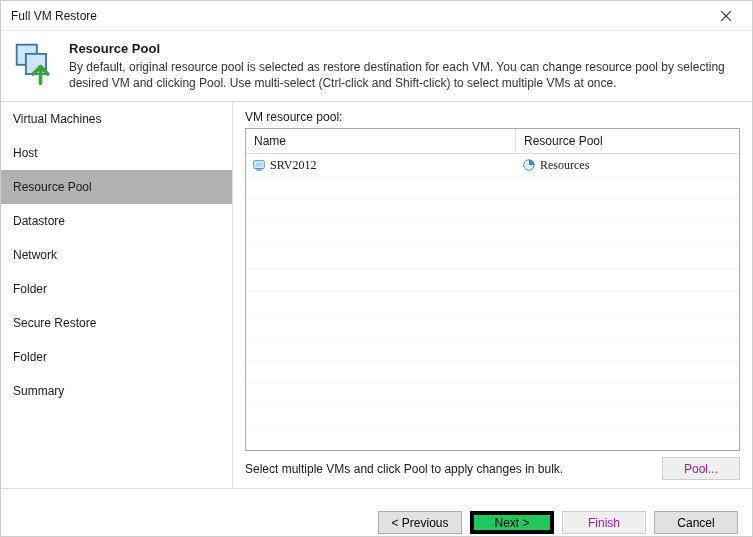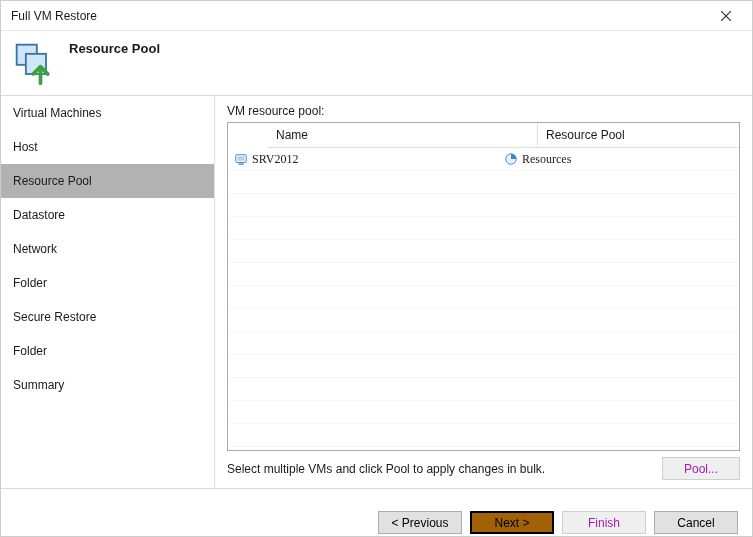--- a/index.html
+++ b/index.html
@@ -47,21 +47,21 @@
 
   
   .body {
     flex: 1;
     display: flex;
     min-height: 0;
   }
 
   
   .sidebar {
-    width: 214px;
+    width: 232px;
     border-right: 1px solid #e0e0e0;
     background: #fff;
   }
   .sidebar-item {
     padding: 10px 12px;
     cursor: pointer;
     font-size: 12px;
   }
   .sidebar-item.selected {
     background: #b2b2b2;
@@ -82,21 +82,20 @@
     border: 1px solid #a9a9a9;
     background: #fff;
     display: flex;
     flex-direction: column;
     min-height: 0;
   }
   .grid-header {
     display: flex;
     background: #f9a8d4;
     border-bottom: 1px solid #e0e0e0;
-    margin-left: 40px;
   }
   .grid-header .col {
     padding: 5px 8px;
     font-size: 12px;
     border-right: 1px solid #e0e0e0;
     background: #fff;
   }
   .grid-header .col:last-child { border-right: none; }
   .col-name { width: 270px; }
   .col-pool { flex: 1; }
@@ -147,22 +146,22 @@
     font-family: inherit;
     cursor: pointer;
   }
   .btn:disabled, .btn.disabled {
     color: #a21caf;
     background: #efefef;
     border-color: #cfcfcf;
     cursor: default;
   }
   .btn.default {
-    border: 2px solid #000000;
-    background: #a16207;
+    border: 4px solid #000000;
+    background: #22c55e;
   }
 
   
   .footer {
     height: 48px;
     border-top: 1px solid #d9d9d9;
     display: flex;
     align-items: center;
     justify-content: flex-end;
     gap: 8px;
@@ -184,20 +183,21 @@
 </div>
 
 <div class="header">
   <svg class="icon" viewBox="0 0 48 48">
     <rect x="4" y="4" width="22" height="22" fill="#cfe6f7" stroke="#3875a8" stroke-width="2"></rect>
     <rect x="14" y="14" width="22" height="22" fill="#cfe6f7" stroke="#3875a8" stroke-width="2"></rect>
     <path d="M30 46 L30 28 M30 28 L22 36 M30 28 L38 36" stroke="#39a33a" stroke-width="4" fill="none" stroke-linecap="round" stroke-linejoin="round"></path>
   </svg>
   <div class="text">
     <div class="heading">Resource Pool</div>
+    <div class="desc">By default, original resource pool is selected as restore destination for each VM. You can change resource pool by selecting desired VM and clicking Pool. Use multi-select (Ctrl-click and Shift-click) to select multiple VMs at once.</div>
   </div>
 </div>
 
 <div class="body">
 
   <div class="sidebar">
     <div class="sidebar-item"><span>Virtual Machines</span></div>
     <div class="sidebar-item"><span>Host</span></div>
     <div class="sidebar-item selected"><span>Resource Pool</span></div>
     <div class="sidebar-item"><span>Datastore</span></div>

